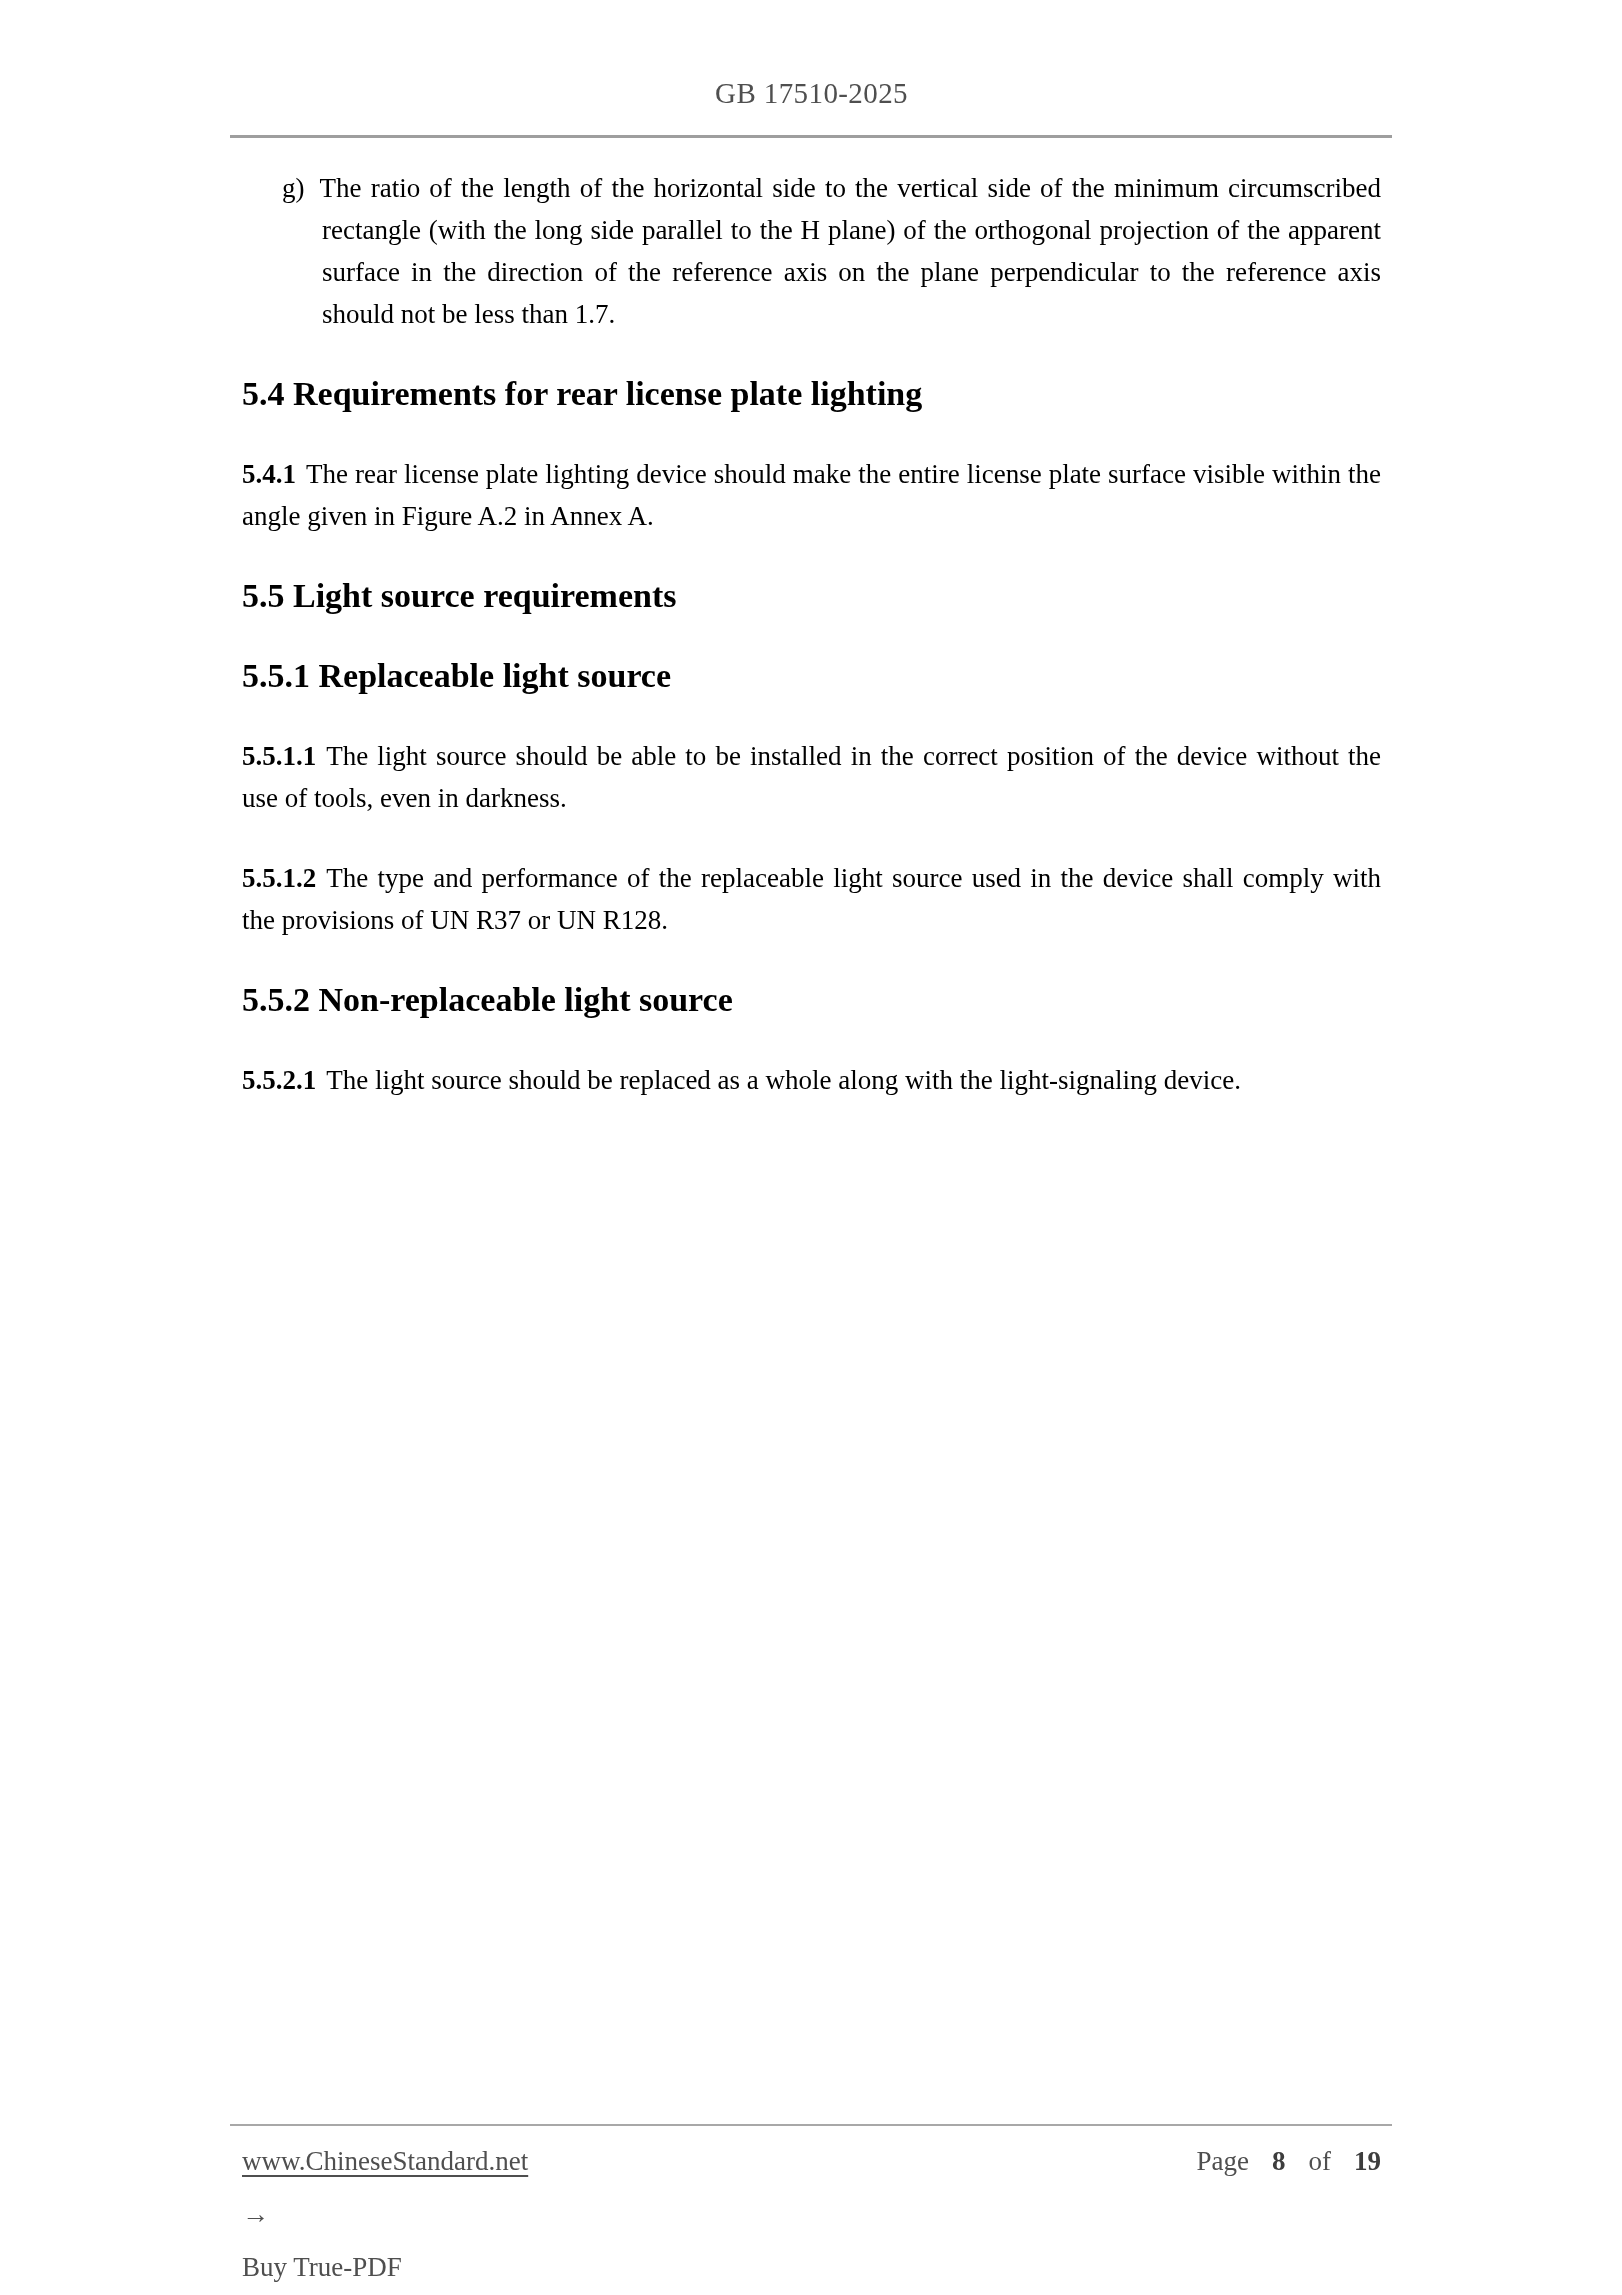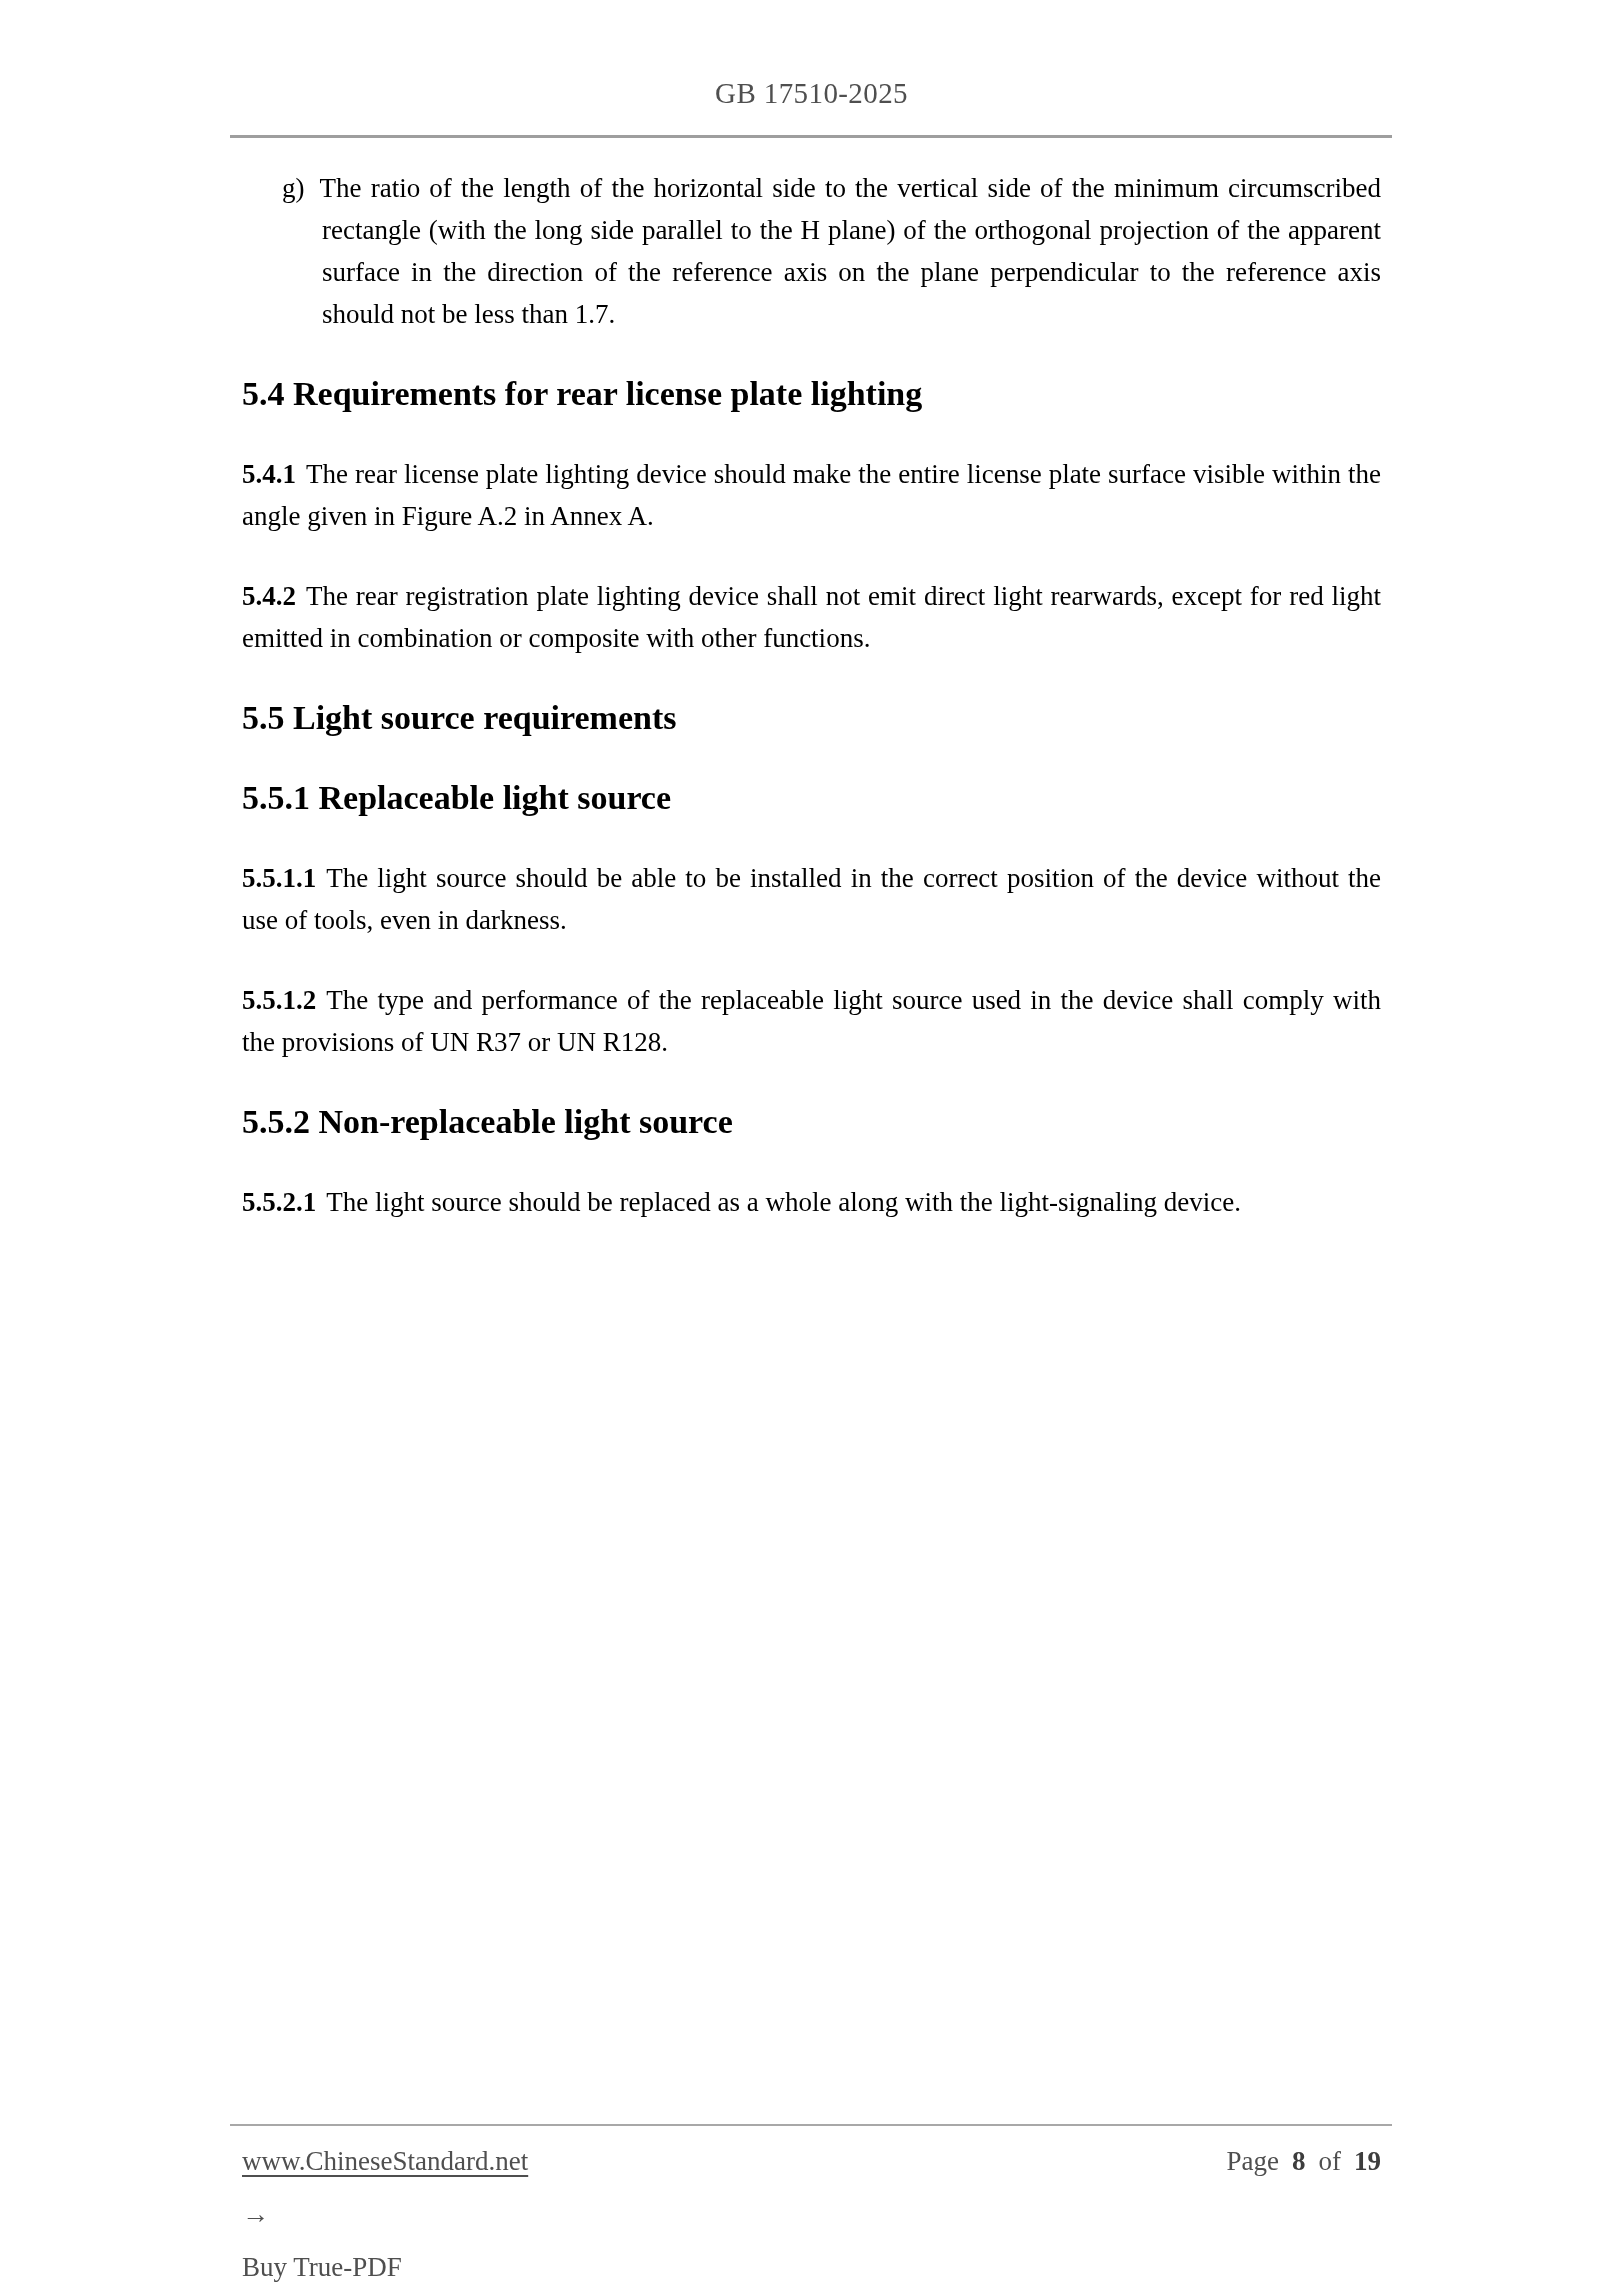--- a/index.html
+++ b/index.html
@@ -69,42 +69,41 @@
     line-height: 42px;
   }
   .footer-left { display: flex; gap: 11px; align-items: baseline; flex-direction: column; }
   .footer-link {
     color: #4f4f4f;
     text-decoration: underline;
     text-underline-offset: 5px;
     cursor: pointer;
   }
   .arrow { color: #4f4f4f; }
-  .footer-right { display: flex; gap: 13px; align-items: baseline; }
+  .footer-right { display: flex; gap: 23px; align-items: baseline; }
   .footer-right b { font-weight: bold; color: #3d3d3d; }
 </style>
 </head>
 <body>
 
 <div class="page">
 
   <header>
     <div class="doc-number">GB 17510-2025</div>
     <div class="header-rule"></div>
   </header>
 
   <main class="doc-body">
 
     <p class="item-g justified"><span class="item-label">g)</span><span>The ratio of the length of the horizontal side to the vertical side of the minimum circumscribed rectangle (with the long side parallel to the H plane) of the orthogonal projection of the apparent surface in the direction of the reference axis on the plane perpendicular to the reference axis should not be less than 1.7.</span></p>
 
     <h2 class="heading">5.4 Requirements for rear license plate lighting</h2>
 
     <p class="para justified"><b class="num">5.4.1</b><span>The rear license plate lighting device should make the entire license plate surface visible within the angle given in Figure A.2 in Annex A.</span></p>
 
-    <p class="para justified"><b class="num">5.4.2</b><span>The rear registration plate lighting device shall not emit direct light rearwards, except for red light emitted in combination or composite with other functions.</span></p>
 
     <h2 class="heading">5.5 Light source requirements</h2>
 
     <h2 class="heading">5.5.1 Replaceable light source</h2>
 
     <p class="para justified"><b class="num">5.5.1.1</b><span>The light source should be able to be installed in the correct position of the device without the use of tools, even in darkness.</span></p>
 
     <p class="para justified"><b class="num">5.5.1.2</b><span>The type and performance of the replaceable light source used in the device shall comply with the provisions of UN R37 or UN R128.</span></p>
 
     <h2 class="heading">5.5.2 Non-replaceable light source</h2>

